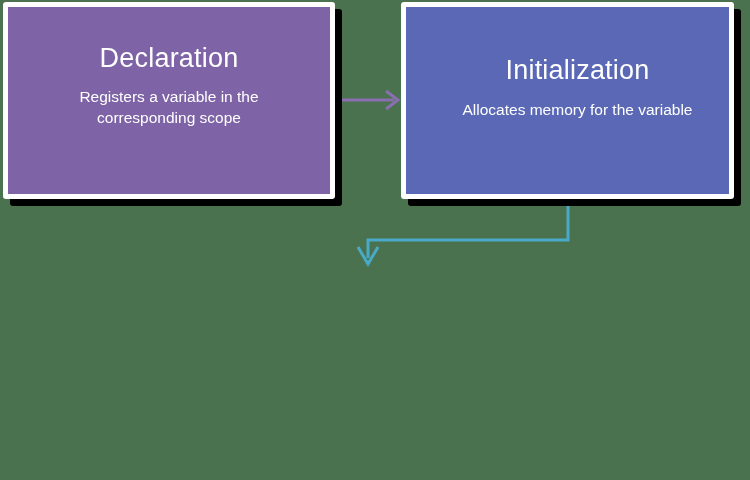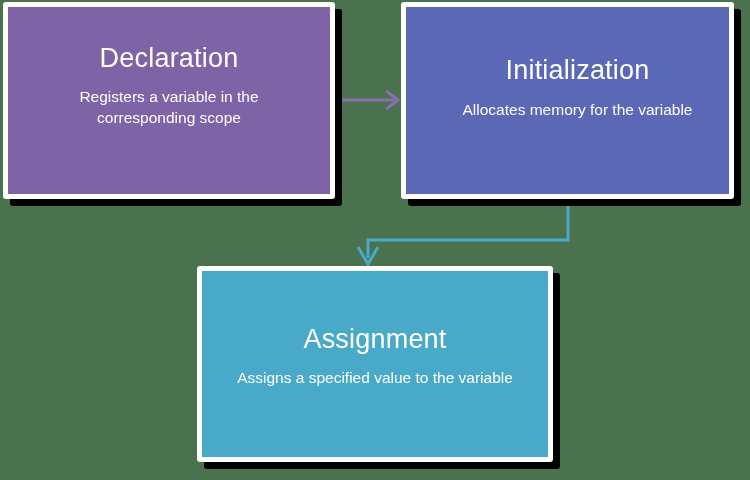--- a/index.html
+++ b/index.html
@@ -117,18 +117,14 @@
   <div class="node" id="node-declaration">
     <div class="title">Declaration</div>
     <div class="desc">Registers a variable in the corresponding scope</div>
   </div>
 
   <div class="node" id="node-initialization">
     <div class="title">Initialization</div>
     <div class="desc">Allocates memory for the variable</div>
   </div>
 
-  <div class="node" id="node-assignment">
-    <div class="title">Assignment</div>
-    <div class="desc">Assigns a specified value to the variable</div>
-  </div>
 
 </div>
 
 </body></html>

